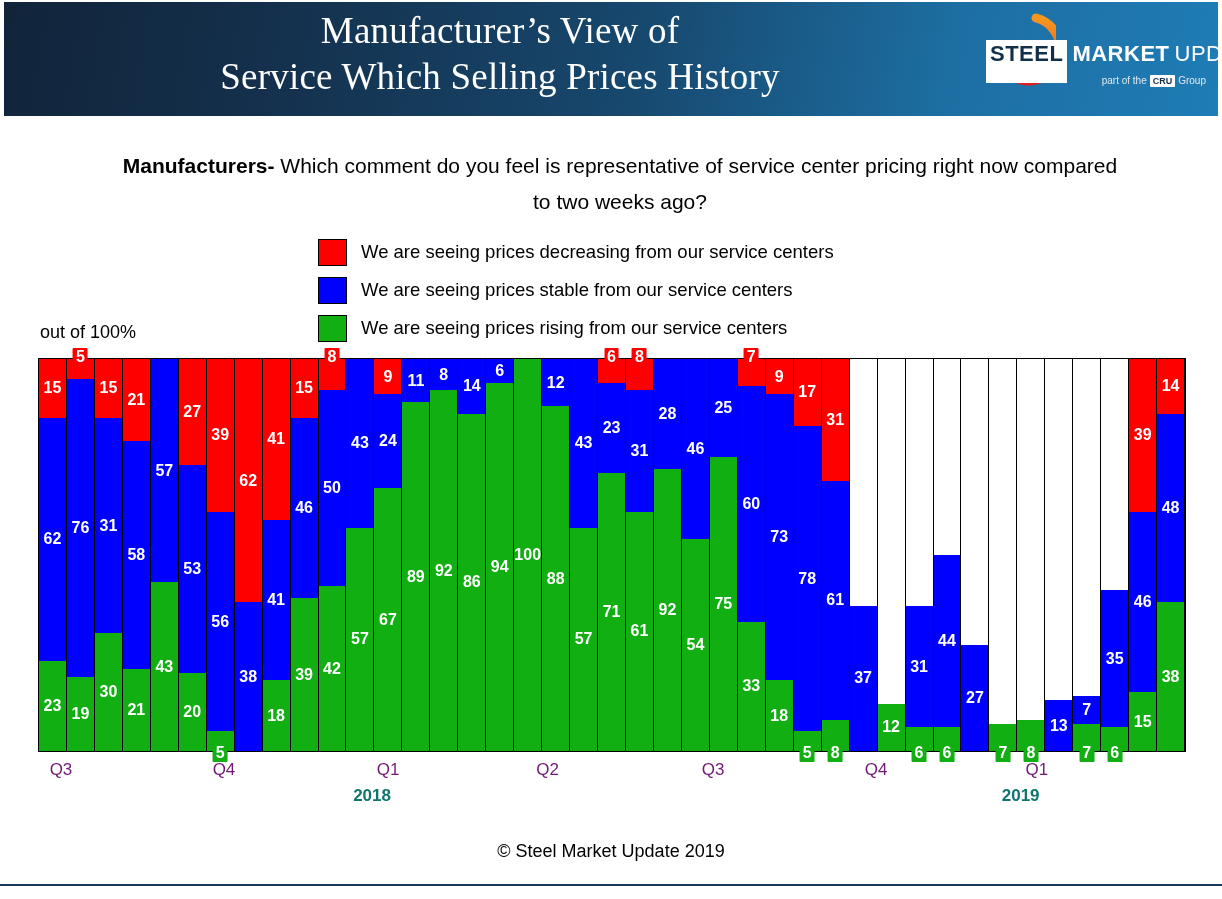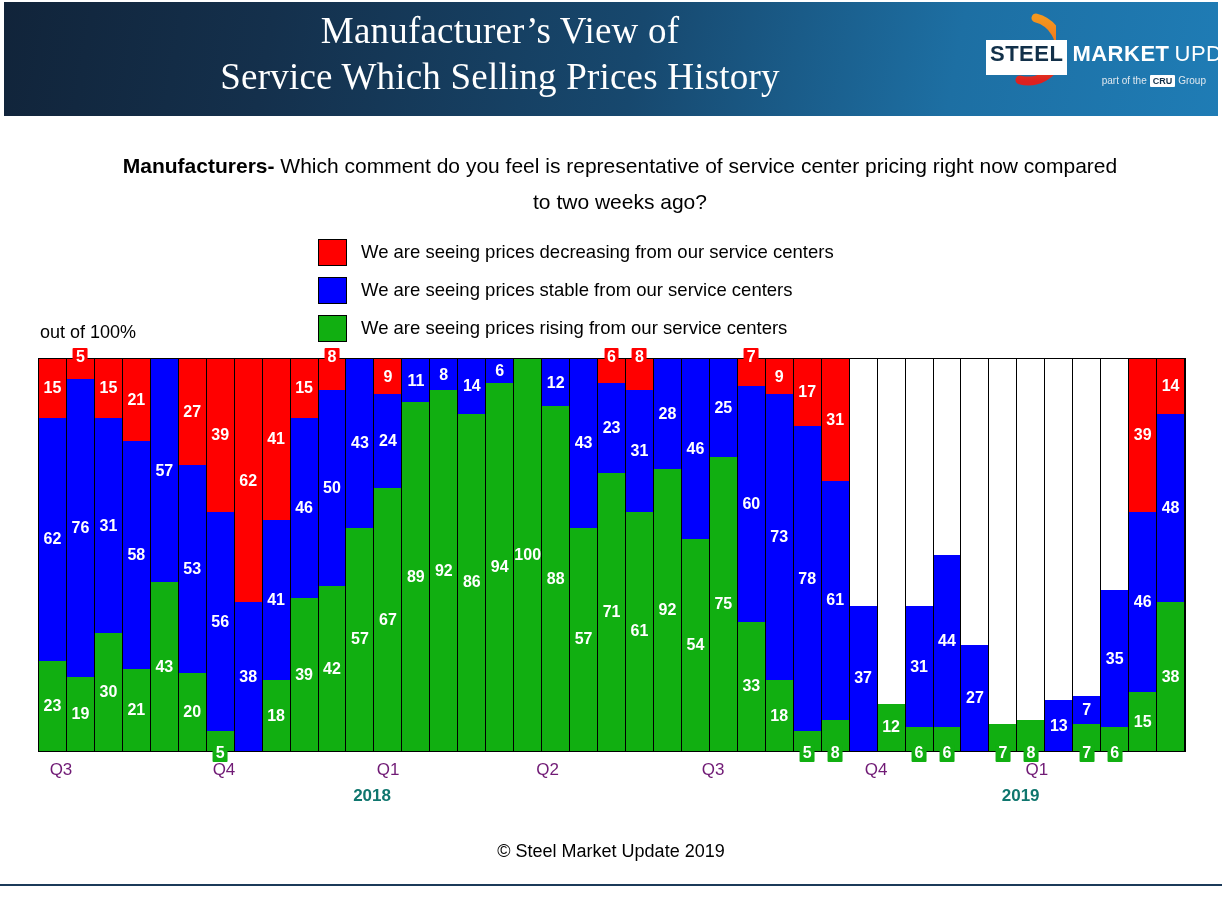--- a/index.html
+++ b/index.html
@@ -27,21 +27,21 @@
   }
   #banner-title .l2 { display:block; }
 
   
   #logo { position:absolute; right:8px; top:6px; width:236px; height:102px; }
   #logo-arc { position:absolute; left:6px; top:2px; width:76px; height:76px; }
   #logo-word { position:absolute; left:12px; top:32px; width:224px; height:30px;
                white-space:nowrap; }
   .lw-steel {
     display:inline-block; background:#ffffff; color:#123049;
-    font-weight:bold; font-size:22px; line-height:26px; padding:1px 4px 8px 4px;
+    font-weight:bold; font-size:22px; line-height:26px; padding:1px 4px 16px 4px;
     letter-spacing:.5px; font-family:"Liberation Sans", sans-serif;
   }
   .lw-market {
     display:inline-block; color:#ffffff; font-weight:bold; font-size:22px;
     line-height:26px; padding-left:5px; letter-spacing:.5px;
     font-family:"Liberation Sans", sans-serif;
   }
   .lw-update {
     display:inline-block; color:#ffffff; font-weight:400; font-size:22px;
     line-height:26px; padding-left:5px; letter-spacing:.5px;

